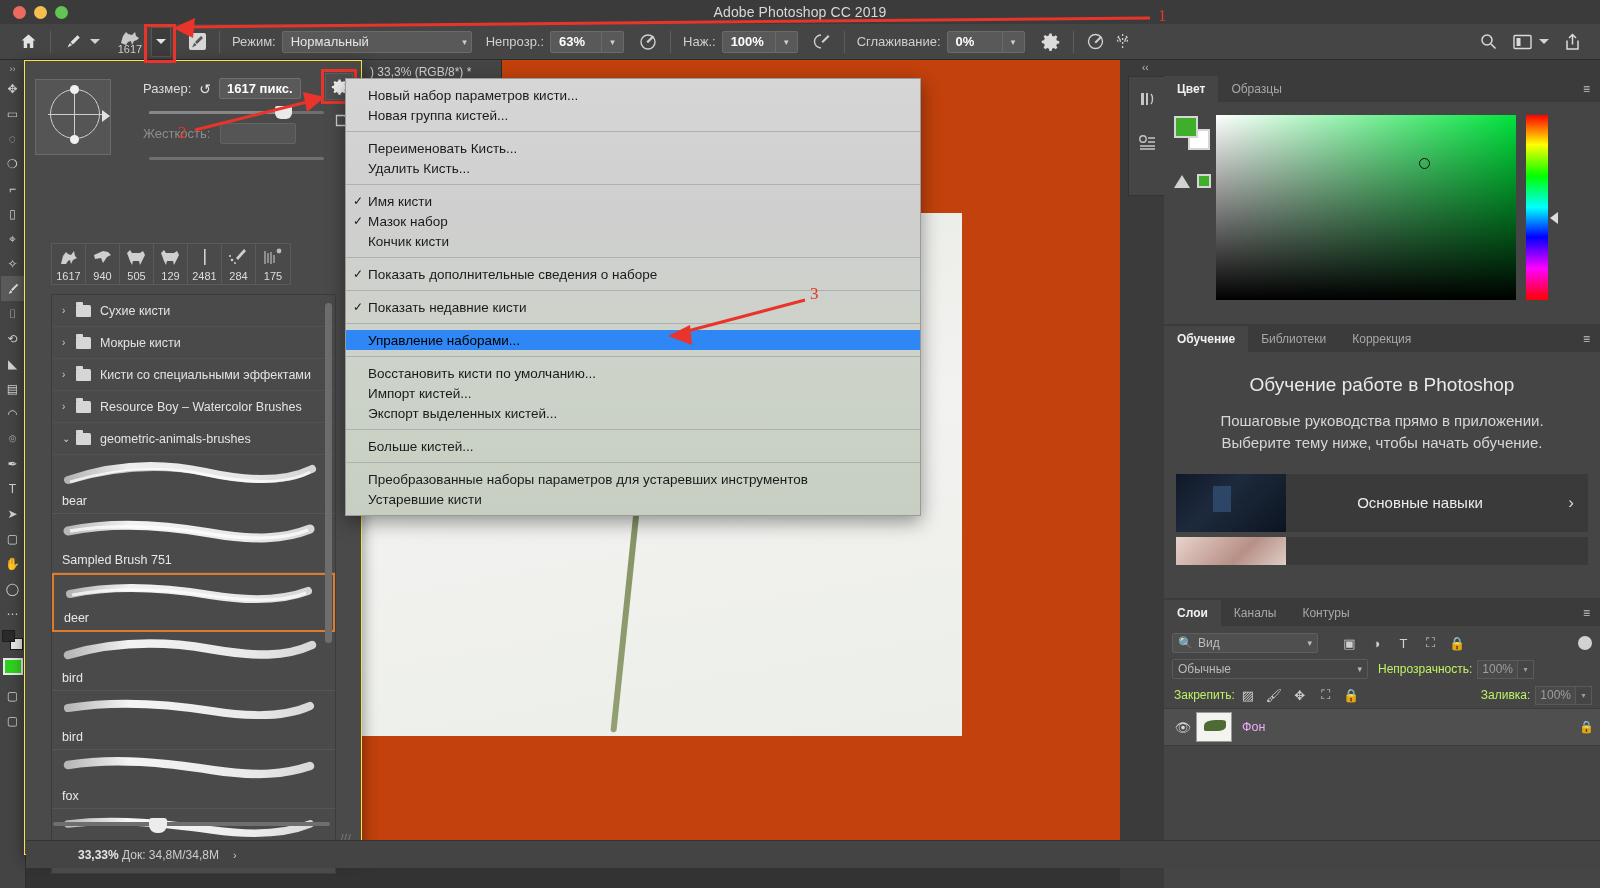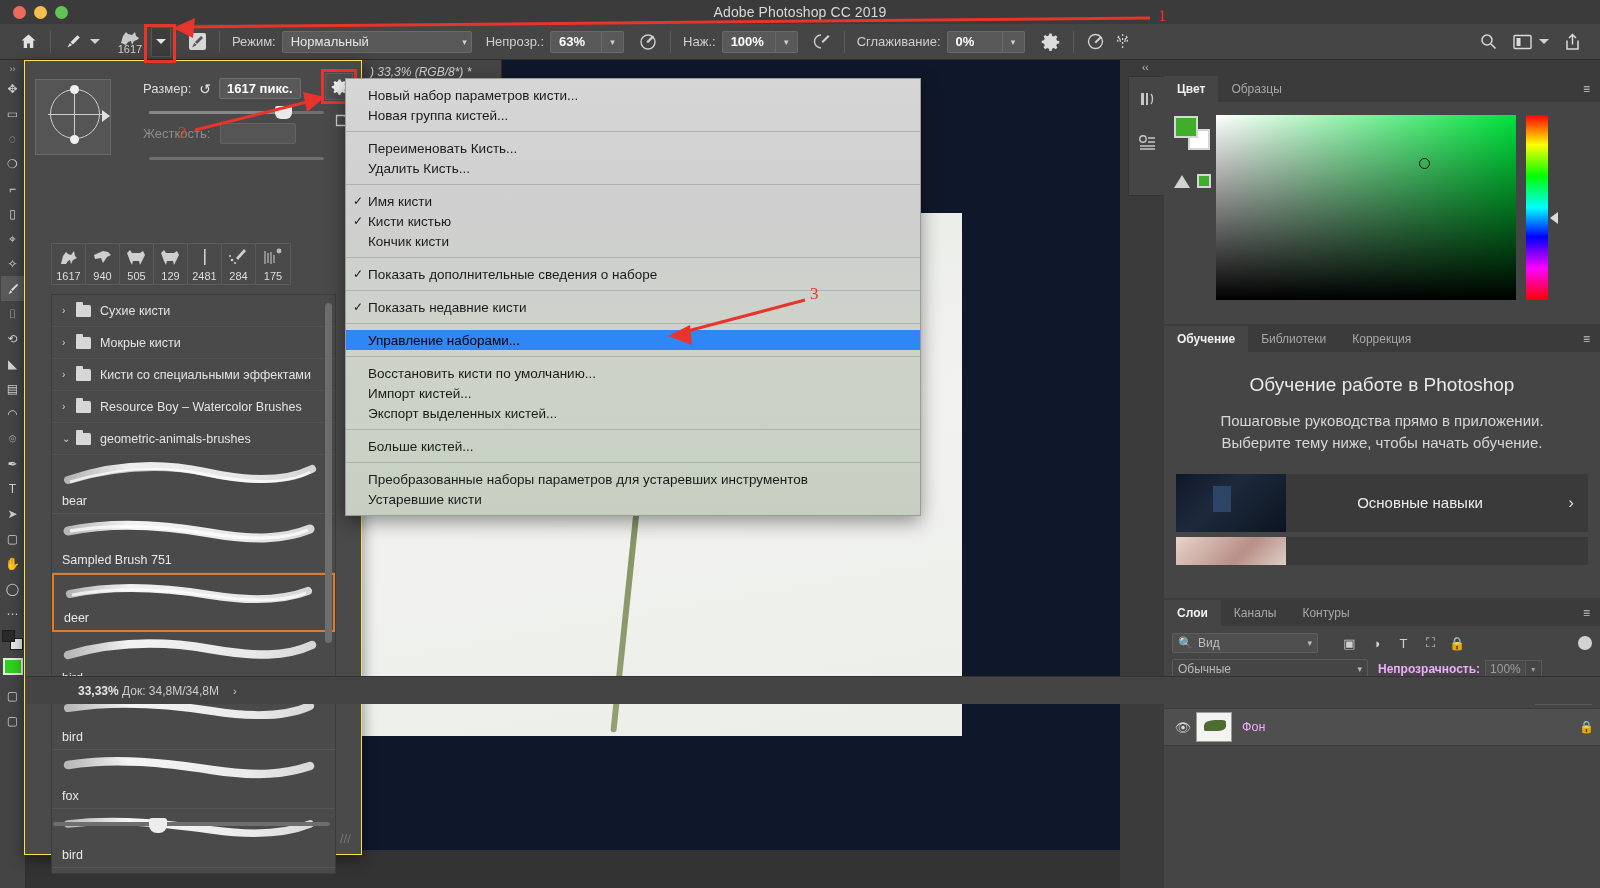--- a/index.html
+++ b/index.html
@@ -3,21 +3,21 @@
 <meta charset="utf-8">
 <style>
   * { box-sizing: border-box; margin: 0; padding: 0; }
   html, body {
     width: 1600px; height: 888px;
     background: #333333;
     font-family: "Liberation Sans", sans-serif;
     overflow: hidden;
     -webkit-font-smoothing: antialiased;
   }
-  .app { position: relative; width: 1600px; height: 704px; }
+  .app { position: relative; width: 1600px; height: 868px; }
 
   
   .titlebar {
     position: absolute; left: 0; top: 0; width: 1600px; height: 24px;
     background: #3b3b3b; display: flex; align-items: center;
   }
   .traffic { display: flex; gap: 8px; padding-left: 13px; }
   .dot { width: 13px; height: 13px; border-radius: 50%; }
   .dot.red { background: #ed6a5e; }
   .dot.yellow { background: #f4bf4f; }
@@ -203,22 +203,21 @@
     background: #ececec; border-radius: 3px 3px 8px 8px;
   }
   .resize-grip {
     position: absolute; right: 5px; bottom: 5px; width: 16px; height: 16px;
     color: #777; font-size: 13px; line-height: 12px;
   }
 
   
   .canvas-area {
     position: absolute; left: 362px; top: 60px; width: 798px; height: 790px;
-    background: #0f172a;
-    font-style: italic;
+    background: #c2410c;
   }
   .doc-tab {
     position: absolute; left: 0; top: 0; height: 23px; width: 140px;
     background: #454545; border-right: 1px solid #2b2b2b;
     display: flex; align-items: center; padding-left: 8px;
     font-size: 12px; color: #cfcfcf; white-space: nowrap;
   }
   .canvas-img {
     position: absolute; left: 0px; top: 153px; width: 600px; height: 523px;
     background: linear-gradient(170deg,#e9ebe6 0%, #f2f3f0 45%, #eceee9 100%);
@@ -333,21 +332,21 @@
   }
   .lp-search .caret { margin-left: auto; font-size: 9px; }
   .lp-filter-ico { width: 27px; text-align: center; color: #cfcfcf; font-size: 13px; }
   .lp-toggle { width: 14px; height: 14px; border-radius: 50%; background: #d2d2d2; margin-left: auto; }
   .lp-blend {
     width: 196px; height: 20px; background: #454545; border: 1px solid #5a5a5a;
     border-radius: 2px; display: flex; align-items: center; padding: 0 5px;
     font-size: 12px; color: #b9b9b9;
   }
   .lp-blend .caret { margin-left: auto; font-size: 9px; }
-  .lp-lbl { font-size: 12px; color: #f0abfc; margin-left: 10px; font-weight: bold; }
+  .lp-lbl { font-size: 12px; color: #bef264; margin-left: 10px; }
   .lp-val {
     height: 19px; min-width: 40px; background: #4a4a4a; border: 1px solid #5a5a5a;
     display: flex; align-items: center; justify-content: flex-end;
     padding: 0 4px; font-size: 12px; color: #9d9d9d; margin-left: 5px;
   }
   .lp-val-caret { width: 16px; height: 19px; border: 1px solid #5a5a5a; border-left: none; display: flex; align-items: center; justify-content: center; font-size: 8px; color: #9d9d9d; }
   .lock-ico { width: 26px; text-align: center; color: #cfcfcf; font-size: 13px; }
   .layer-item {
     height: 38px; display: flex; align-items: center; background: #4f4f4f;
     border-top: 1px solid #3c3c3c; border-bottom: 1px solid #3c3c3c; padding: 0 6px;
@@ -778,21 +777,21 @@
   </div>
 
   <div class="menu">
     <div class="menu-item">Новый набор параметров кисти...</div>
     <div class="menu-item">Новая группа кистей...</div>
     <div class="menu-sep"></div>
     <div class="menu-item">Переименовать Кисть...</div>
     <div class="menu-item">Удалить Кисть...</div>
     <div class="menu-sep"></div>
     <div class="menu-item checked">Имя кисти</div>
-    <div class="menu-item checked">Кисти кистью</div>
+    <div class="menu-item checked">Мазок набор</div>
     <div class="menu-item">Кончик кисти</div>
     <div class="menu-sep"></div>
     <div class="menu-item checked">Показать дополнительные сведения о наборе</div>
     <div class="menu-sep"></div>
     <div class="menu-item checked">Показать недавние кисти</div>
     <div class="menu-sep"></div>
     <div class="menu-item highlight">Управление наборами...</div>
     <div class="menu-sep"></div>
     <div class="menu-item">Восстановить кисти по умолчанию...</div>
     <div class="menu-item">Импорт кистей...</div>

